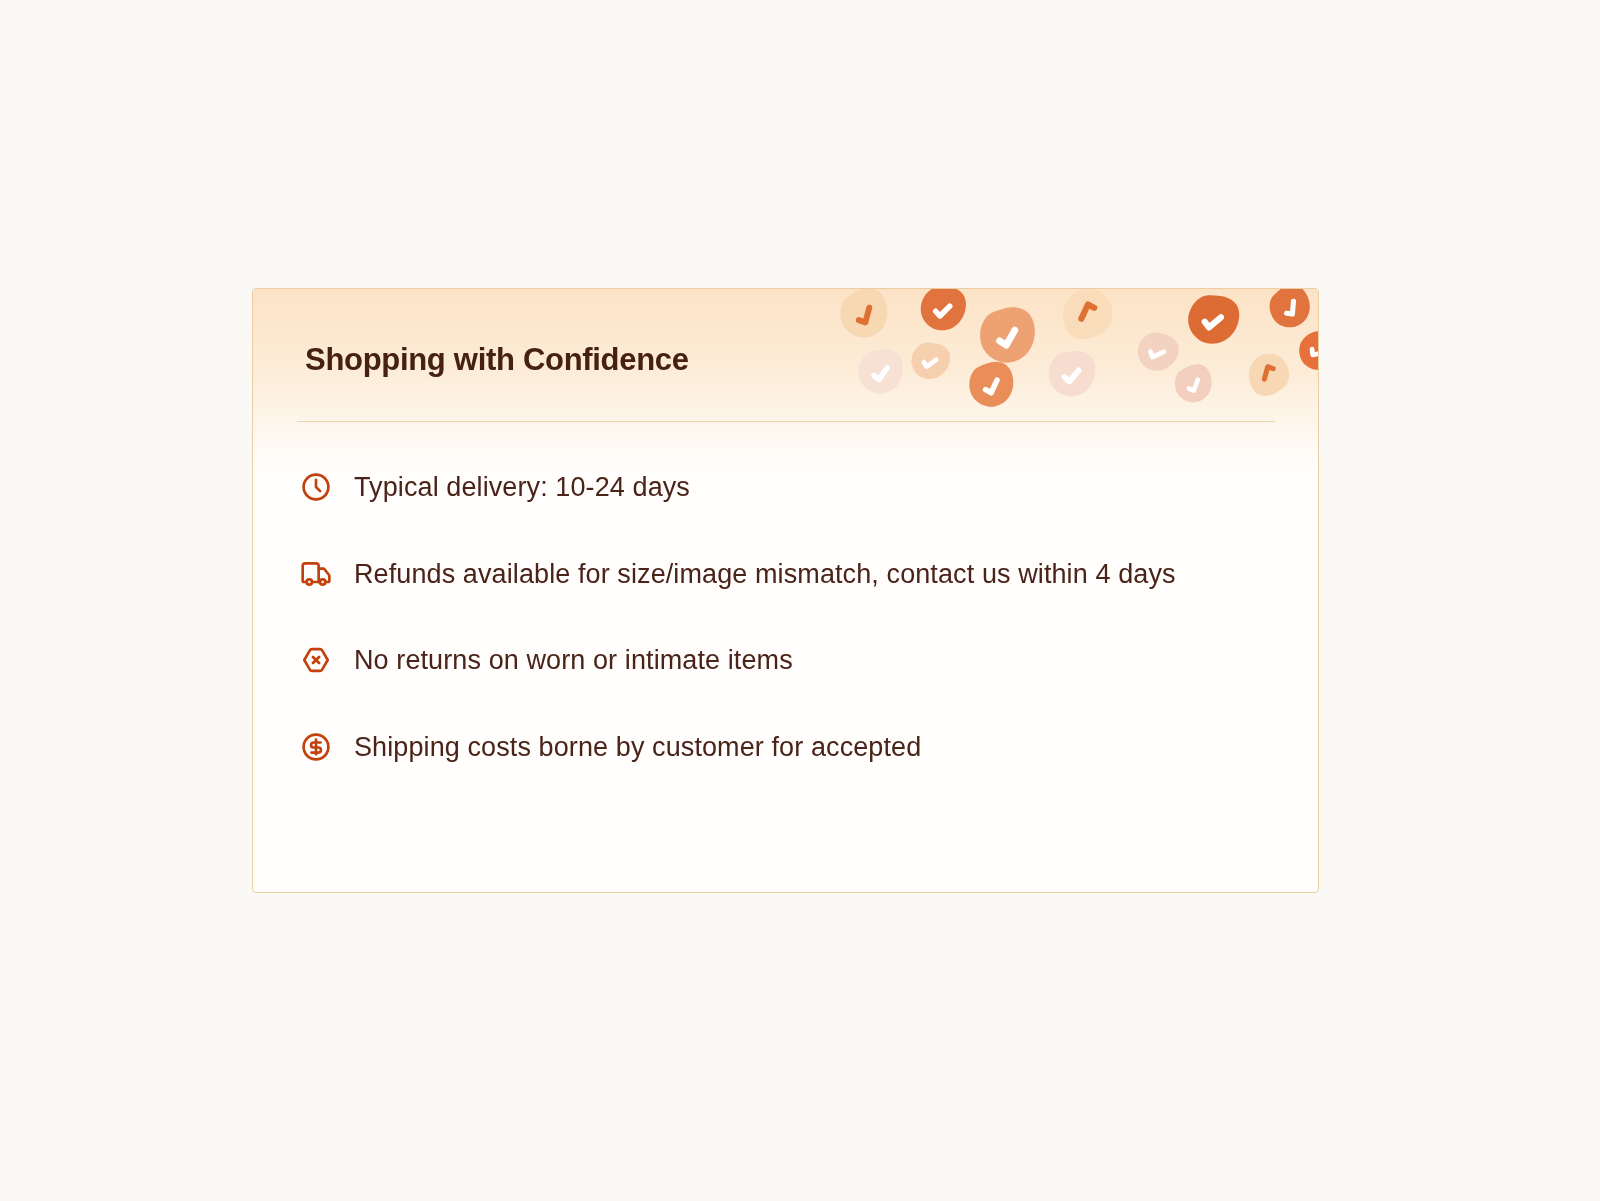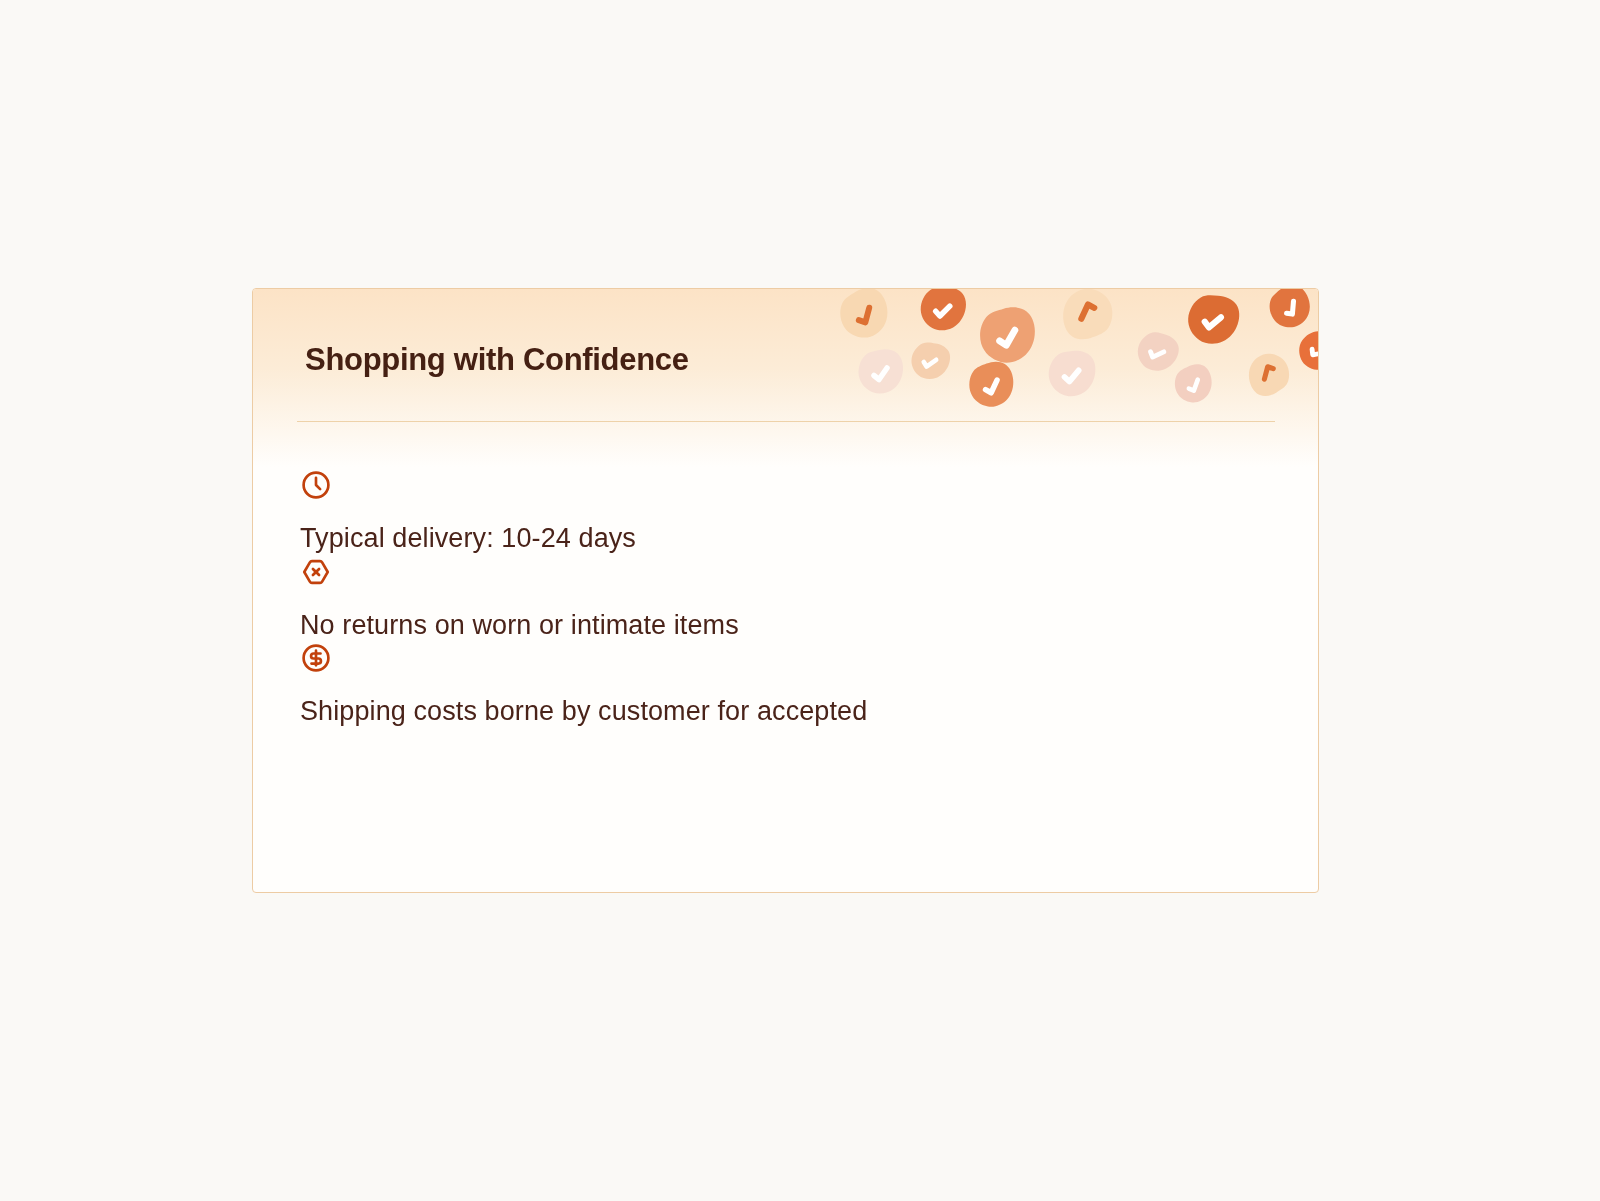--- a/index.html
+++ b/index.html
@@ -25,21 +25,21 @@
   }
   .divider{
     position:absolute;left:44px;right:43px;top:132px;height:0;
     border-top:1px solid #eed2a9;
   }
   .policy-list{
     position:absolute;left:47px;top:180px;right:28px;
     list-style:none;margin:0;padding:0;
     display:flex;flex-direction:column;gap:52.5px;
   }
-  .row{display:flex;align-items:flex-start;gap:22px;height:34px;flex-direction:column;}
+  .row{display:flex;align-items:flex-end;gap:22px;height:34px;}
   .icon{width:32px;height:32px;color:#c2410c;flex:none;}
   .icon svg{width:32px;height:32px;display:block;}
   .label{
     font-size:27px;color:#4a2319;letter-spacing:0.1px;white-space:nowrap;
   }
 </style>
 </head>
 <body>
 
 <div>
@@ -113,20 +113,32 @@
         <span class="icon">
           <svg viewBox="0 0 24 24" fill="none" stroke="currentColor" stroke-width="2" stroke-linecap="round" stroke-linejoin="round">
             <circle cx="12" cy="12" r="9.3"></circle>
             <path d="M12 6.6V12l3.1 3.1"></path>
           </svg>
         </span>
         <span class="label">Typical delivery: 10-24 days</span>
       </li>
 
 
+      <li class="row">
+        <span class="icon">
+          <svg viewBox="0 0 24 24" fill="none" stroke="currentColor" stroke-width="2" stroke-linecap="round" stroke-linejoin="round">
+            <path d="M14 18V6a2 2 0 0 0-2-2H4a2 2 0 0 0-2 2v11a1 1 0 0 0 1 1h2"></path>
+            <path d="M15 18H9"></path>
+            <path d="M19 18h2a1 1 0 0 0 1-1v-3.65a1 1 0 0 0-.22-.62l-3.48-4.35A1 1 0 0 0 17.52 8H14"></path>
+            <circle cx="17" cy="18" r="2"></circle>
+            <circle cx="7" cy="18" r="2"></circle>
+          </svg>
+        </span>
+        <span class="label">Refunds available for size/image mismatch, contact us within 4 days</span>
+      </li>
 
       <li class="row">
         <span class="icon">
           <svg viewBox="0 0 24 24" fill="none" stroke="currentColor" stroke-width="2" stroke-linecap="round" stroke-linejoin="round">
             <path d="M3.2 12 7.4 4.8a1.8 1.8 0 0 1 1.56-.9h6.08a1.8 1.8 0 0 1 1.56.9L20.8 12l-4.2 7.2a1.8 1.8 0 0 1-1.56.9H8.96a1.8 1.8 0 0 1-1.56-.9Z"></path>
             <path d="m9.7 9.7 4.6 4.6"></path>
             <path d="m14.3 9.7-4.6 4.6"></path>
           </svg>
         </span>
         <span class="label">No returns on worn or intimate items</span>

